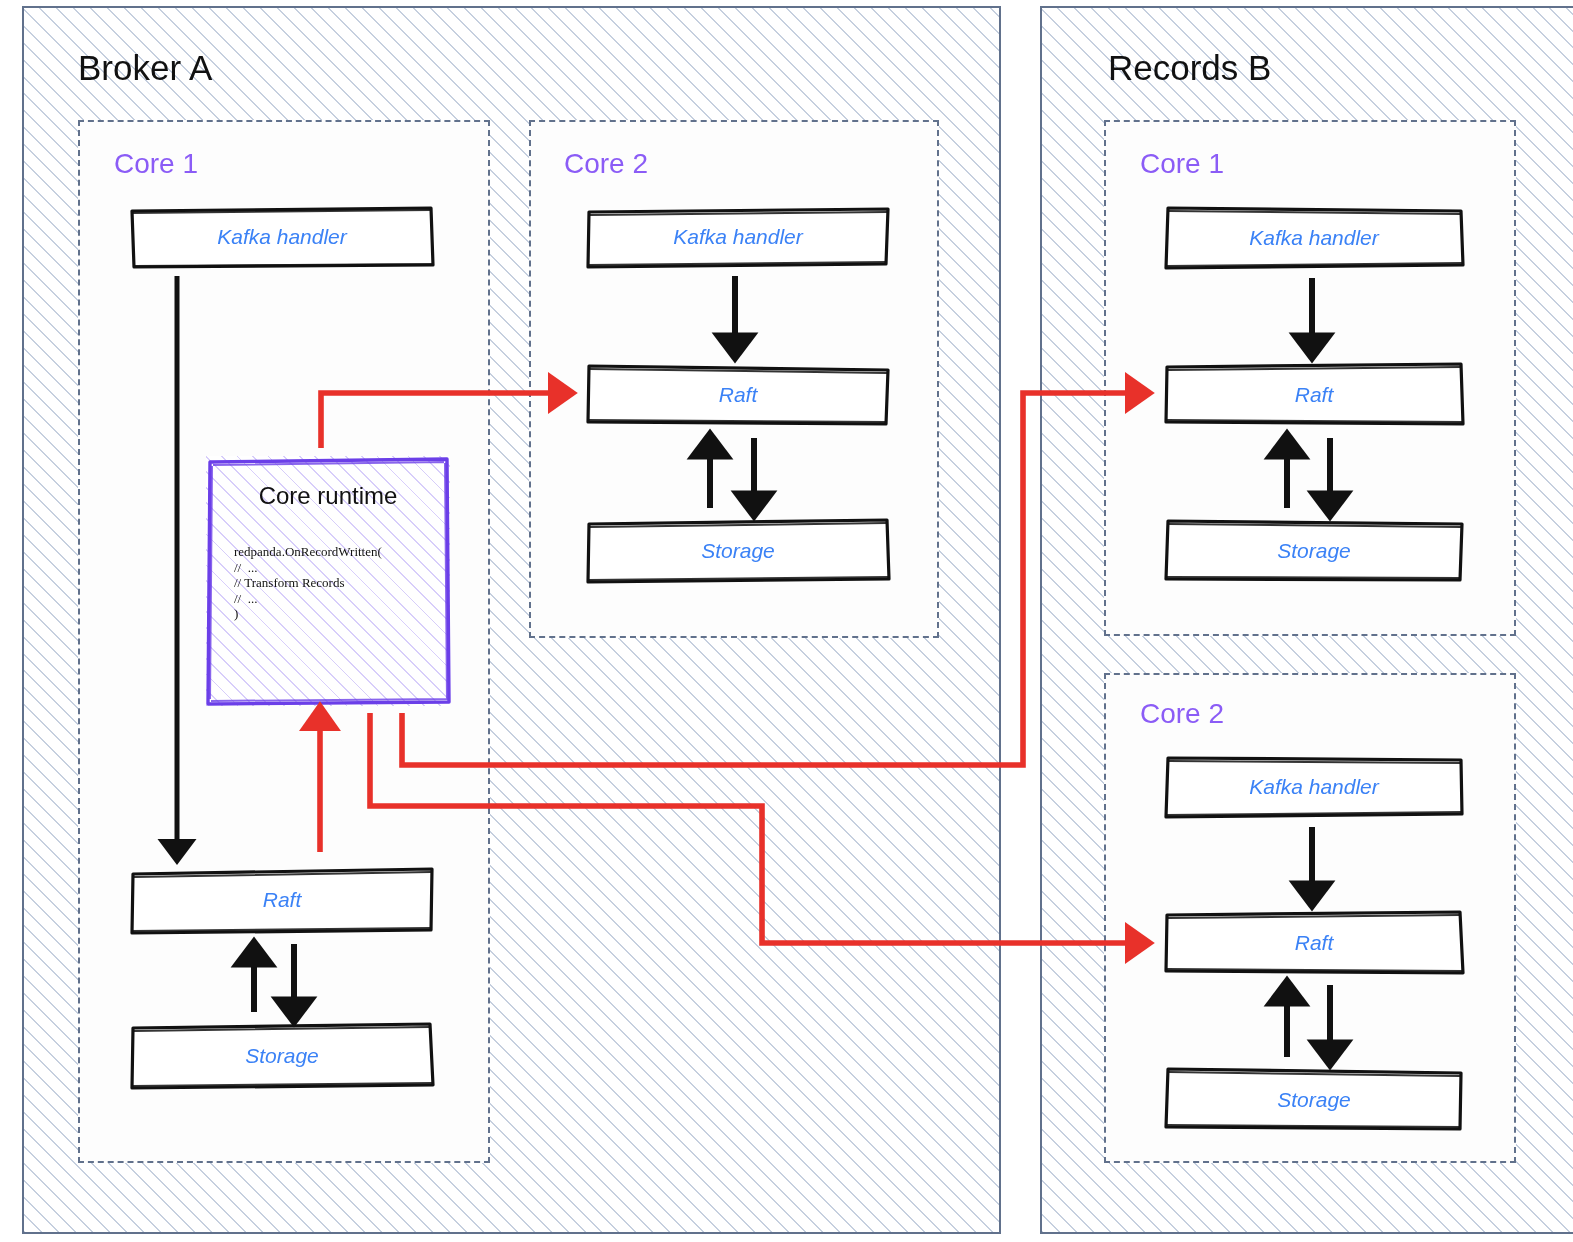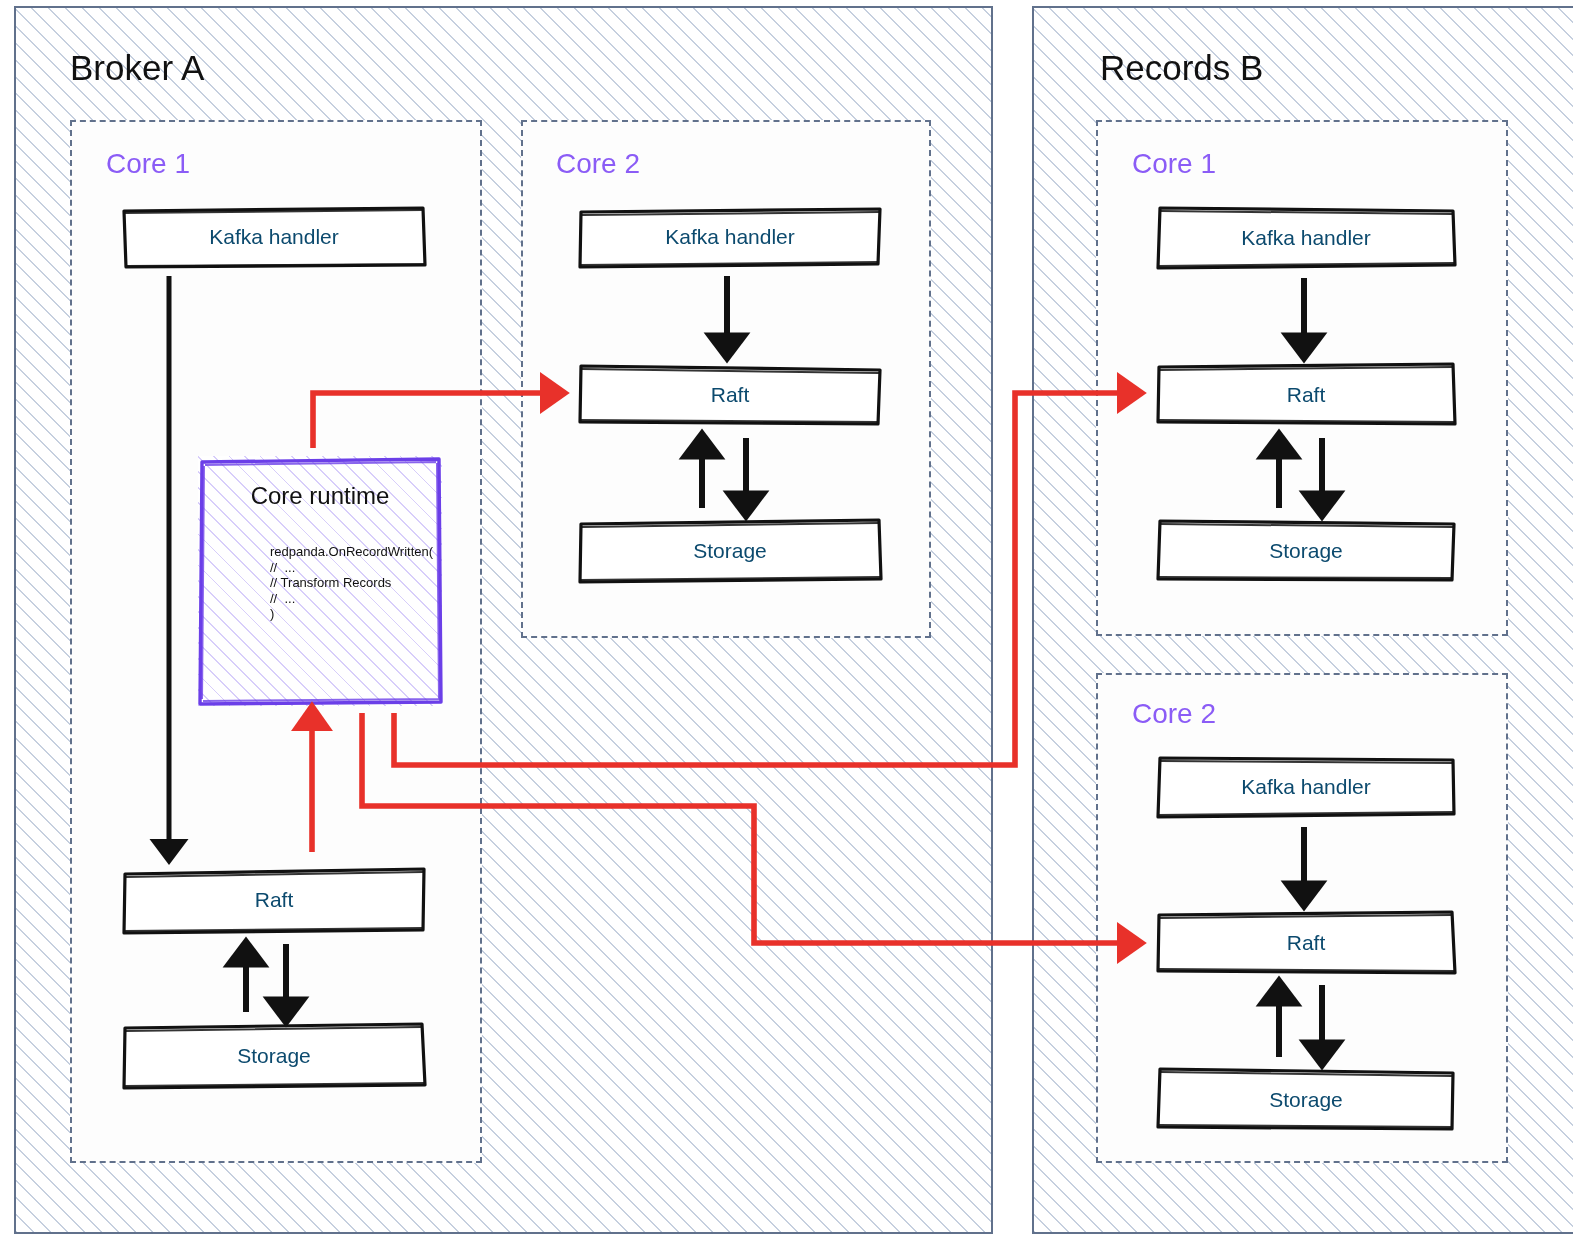--- a/index.html
+++ b/index.html
@@ -1,21 +1,21 @@
 <!DOCTYPE html>
 <html><head>
 <meta charset="utf-8">
 <style>
   html,body{margin:0;padding:0;background:#ffffff;}
   body{
     width:1573px;height:1242px;position:relative;overflow:hidden;
     font-family:"Liberation Sans", sans-serif;
     color:#111111;
   }
-  #stage{position:absolute;left:8px;top:0;width:1397px;height:1242px;}
+  #stage{position:absolute;left:16px;top:0;width:1397px;height:1242px;}
 
   
   .broker{
     position:absolute;
     border:2px solid #61718c;
     background-color:#ffffff;
     background-image:repeating-linear-gradient(45deg,
         rgba(150,168,196,0.55) 0px,
         rgba(150,168,196,0.55) 1.4px,
         rgba(255,255,255,0) 1.4px,
@@ -44,44 +44,45 @@
     color:#8b5cf6;
     white-space:nowrap;
   }
 
   
   .node{position:absolute;}
   .node svg{position:absolute;left:0;top:0;overflow:visible;}
   .node .lbl{
     position:absolute;left:0;top:0;width:100%;height:100%;
     display:flex;align-items:center;justify-content:center;
-    font-size:21px;color:#0c4a6e;
+    font-size:21px;color:#3b82f6;
     pointer-events:none;
+    font-style:italic;
   }
 
   
   .wasm{
     position:absolute;
     box-sizing:border-box;
     background-color:#ffffff;
     background-image:repeating-linear-gradient(45deg,
         rgba(124,92,240,0.30) 0px,
         rgba(124,92,240,0.30) 1.3px,
         rgba(255,255,255,0) 1.3px,
         rgba(255,255,255,0) 11px);
   }
   .wasm svg{position:absolute;left:0;top:0;overflow:visible;}
   .wasm-title{
     position:absolute;left:0;right:0;top:26px;
     text-align:center;font-size:24px;color:#111;
   }
   .wasm-code{
     position:absolute;left:28px;top:88px;
-    font-family:Liberation Sans, sans-serif;
-    font-size:13px;line-height:15.5px;color:#111;white-space:pre;margin-left:44px;
+    font-family:Liberation Serif, serif;
+    font-size:13px;line-height:15.5px;color:#111;white-space:pre;
   }
 
   
   .conn{position:absolute;left:0;top:0;width:1573px;height:1242px;overflow:visible;pointer-events:none;}
 </style>
 </head>
 <body>
 
 <div id="stage">
 

